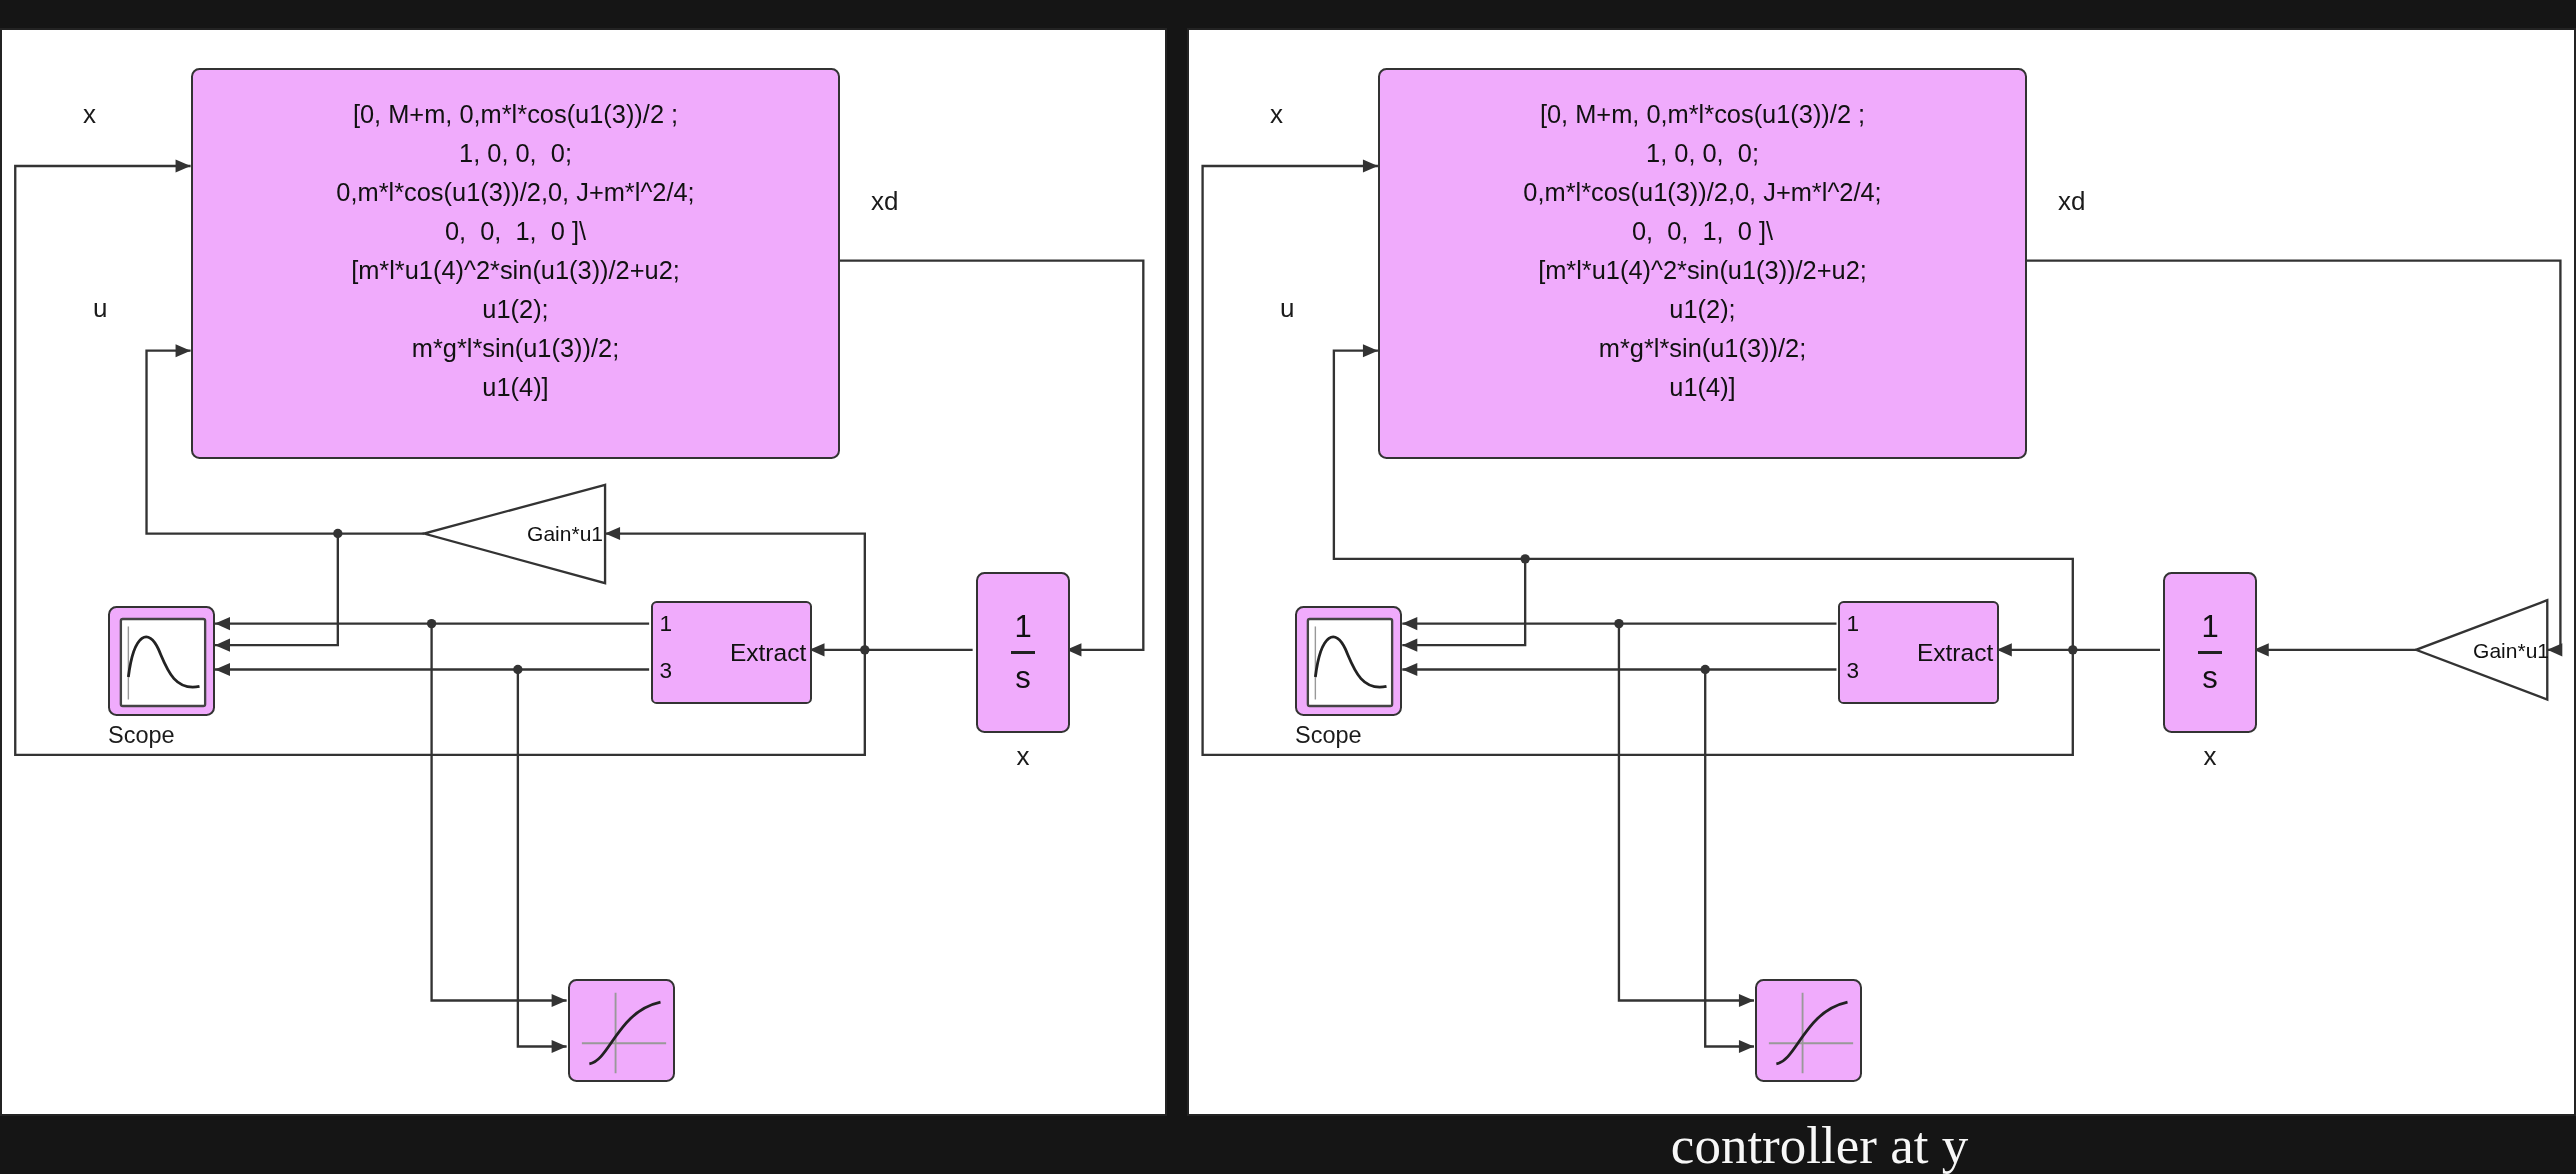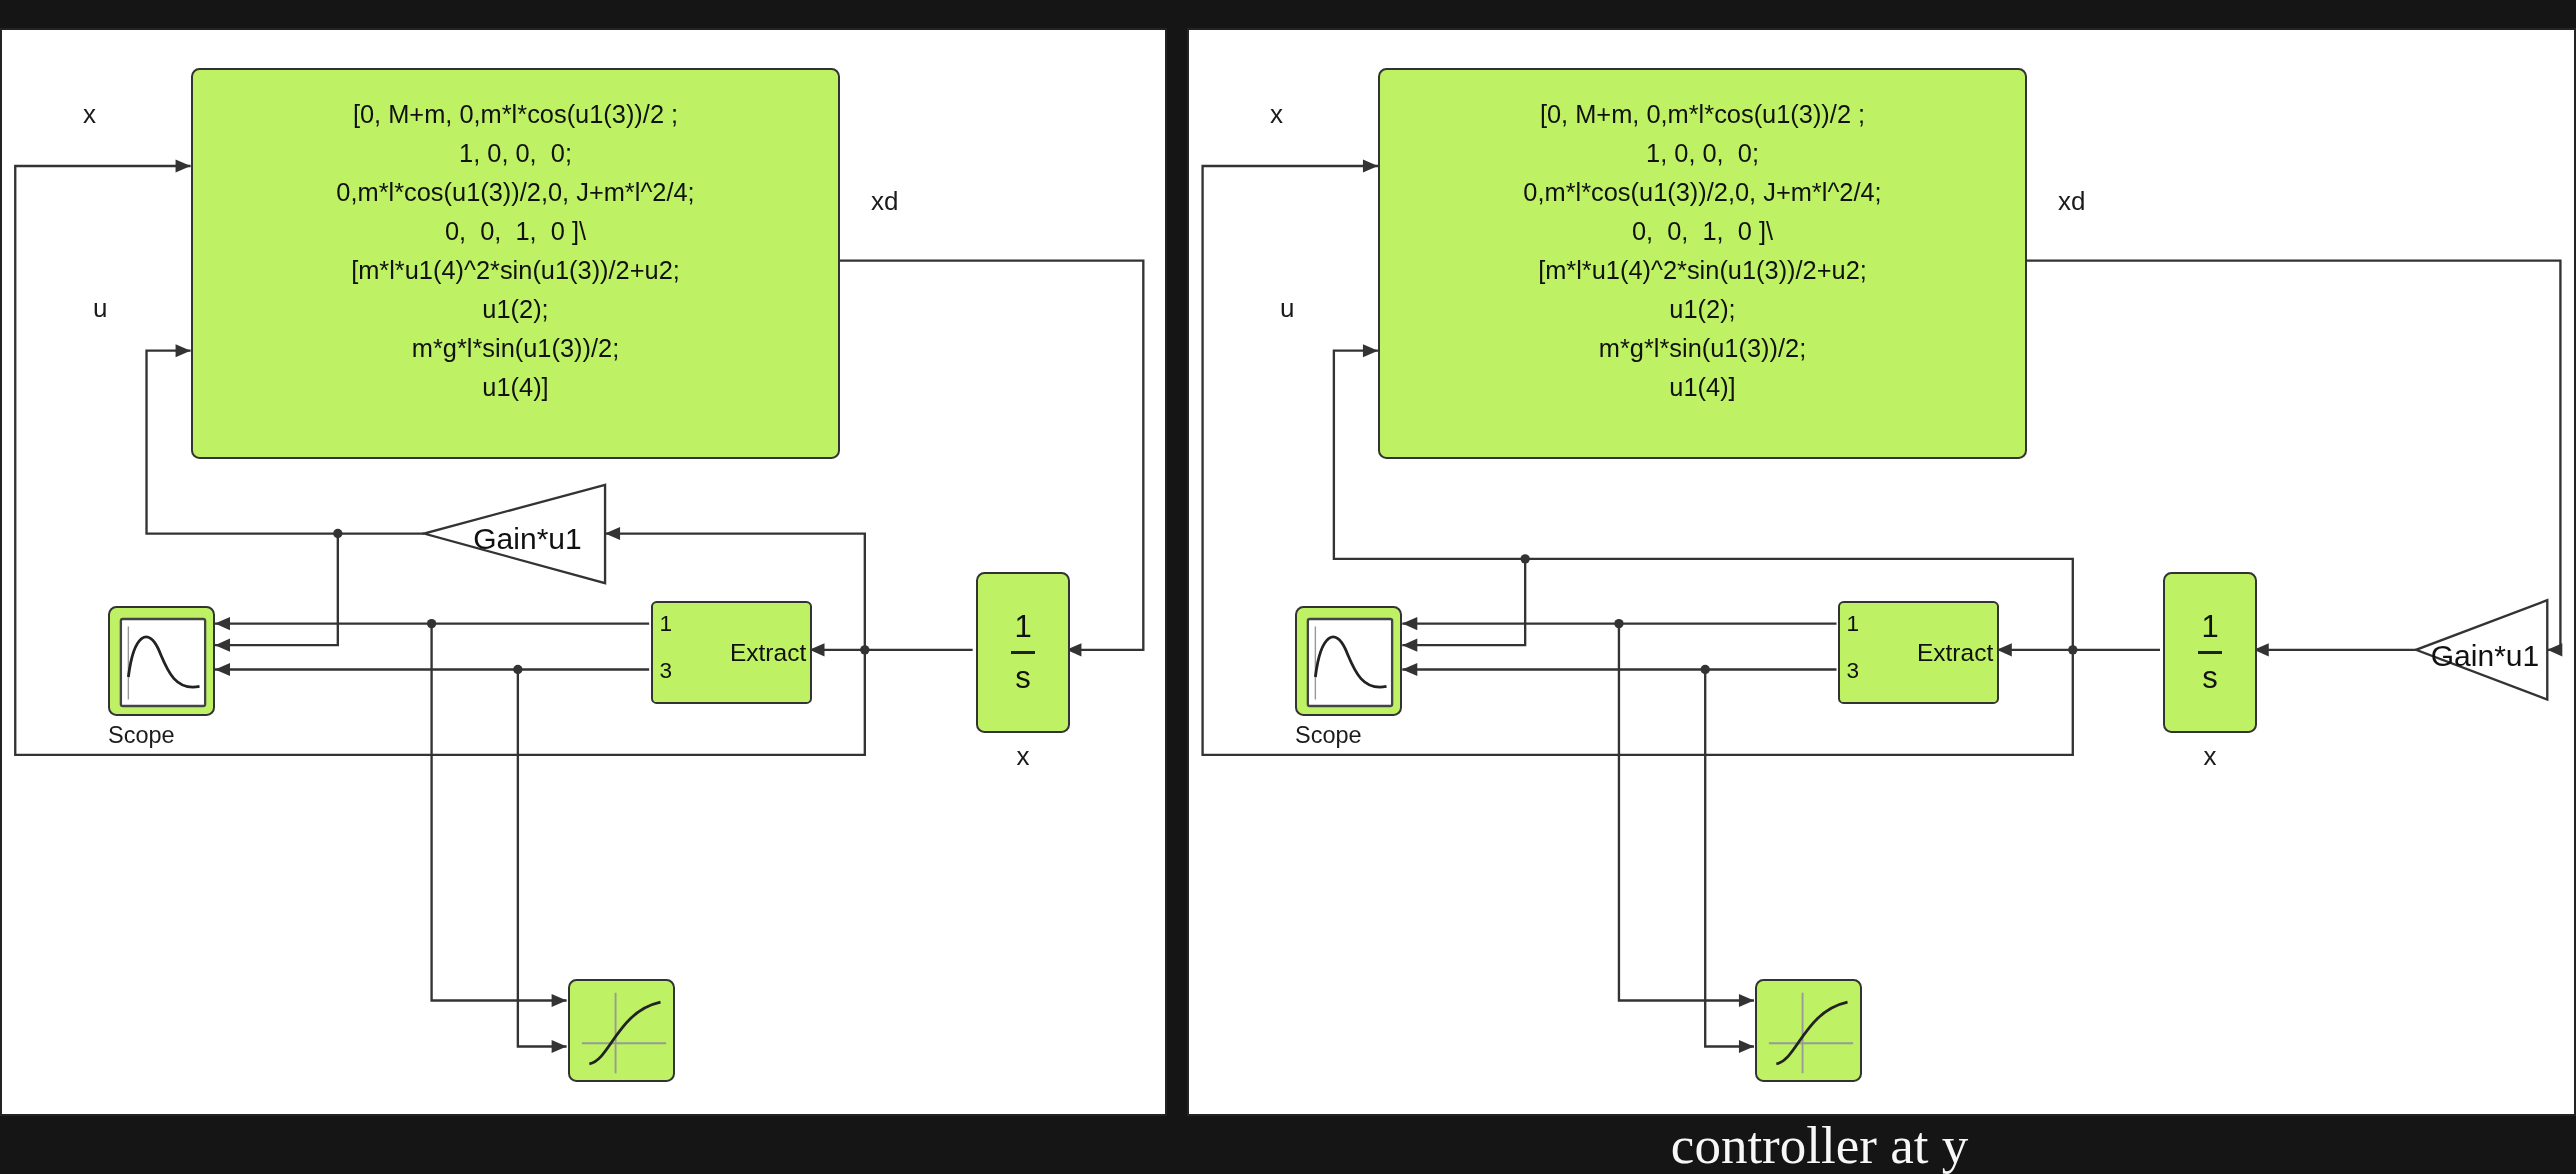--- a/index.html
+++ b/index.html
@@ -5,21 +5,21 @@
   * { margin:0; padding:0; box-sizing:border-box; }
   html,body { width:2576px; height:1174px; }
   body { position:relative; background:#151515; font-family:"Liberation Sans",sans-serif; overflow:hidden; color:#111; }
 
   .panel { position:absolute; top:28px; height:1088px; background:#ffffff; border:2.8px solid #232323; }
   .panel.left  { left:0;      width:1167px; }
   .panel.right { left:1187px; width:1389px; }
 
   .wire-layer { position:absolute; left:0; top:0; width:100%; height:100%; }
 
-  .blk { position:absolute; background:#bef264; border:2.4px solid #333; border-radius:8.5px; }
+  .blk { position:absolute; background:#f0abfc; border:2.4px solid #333; border-radius:8.5px; }
 
   .fcn { left:189px; top:38px; width:649px; height:391px; font-size:25.4px; line-height:39px;
          text-align:center; padding-top:25.4px; }
   .fcn span { display:block; white-space:pre; }
 
   .integ { left:974px; top:542px; width:94px; height:161px; display:flex; flex-direction:column;
            align-items:center; justify-content:center; font-size:31px; }
   .integ .frac-bar { width:24.5px; height:2.8px; background:#222; margin:6.6px 0; }
 
   .extract { left:649px; top:571px; width:161px; height:103px; border-radius:5.6px; font-size:24.5px; }
@@ -31,21 +31,21 @@
   .scope { left:106px; top:576px; width:107px; height:110px; border-radius:8.5px; padding:8.5px; }
   .xy    { left:566px; top:949px; width:107px; height:103px; border-radius:8.5px; padding:7.5px; }
 
   .lbl { position:absolute; font-size:26px; color:#1b1b1b; }
   .lbl.x-in   { left:81px;  top:69px; }
   .lbl.u-in   { left:91px;  top:263px; }
   .lbl.xd-out { left:869px; top:156px; }
   .lbl.state-x   { left:974px; top:711px; width:94px; text-align:center; }
   .lbl.scope-lbl { left:106px;  top:692px; width:107px; text-align:left; font-size:23.5px; }
 
-  .gain-label { position:absolute; font-size:30px; color:#111; text-align:center; white-space:nowrap; }
+  .gain-label { position:absolute; font-size:21px; color:#111; text-align:right; white-space:nowrap; }
   .panel.left  .gain-label { left:450px;  top:492px; width:151px; }
   .panel.right .gain-label { left:1232px; top:609px; width:128px; }
 
   .caption { position:absolute; top:1116px; height:58px; display:flex; align-items:center; justify-content:center;
              font-family:"Liberation Serif",serif; font-size:53px; color:#f7f7f7; }
   .caption.cap-left  { left:0;      width:1167px;margin-top:48px; }
   .caption.cap-right { left:1125px; width:1389px; }
 </style>
 </head>
 <body>

